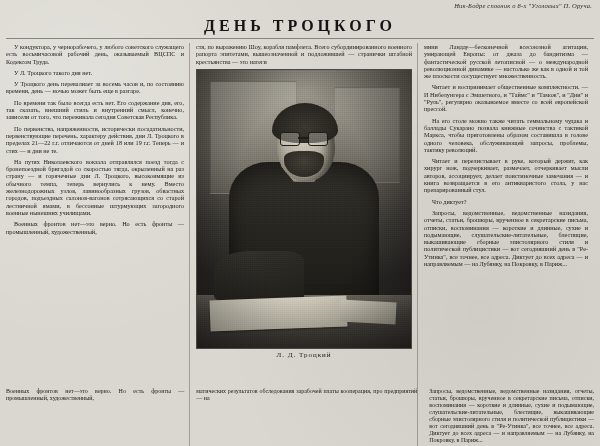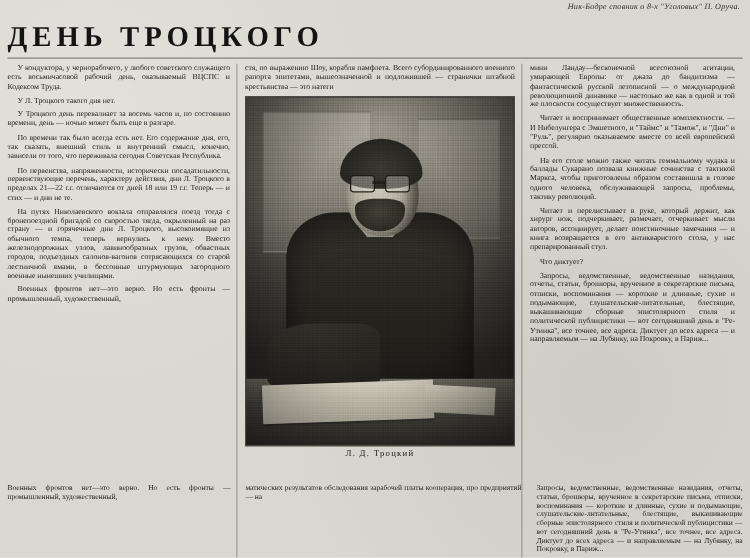--- a/index.html
+++ b/index.html
@@ -32,22 +32,22 @@
   .topnote {
     position: absolute;
     top: 0;
     right: 2px;
     font-size: 6.5px;
     font-style: italic;
     color: #2a2a2a;
     letter-spacing: 0.2px;
   }
   .headline {
-    text-align: left;
-    font-size: 23px;
+    text-align: center;
+    font-size: 16px;
     font-weight: bold;
     letter-spacing: 4px;
     margin: 1px 0 3px 0;
     color: #141414;
     font-family: "Liberation Serif", serif;
   }
   .rule {
     height: 1px;
     background: #6a675f;
     margin: 0 0 4px 0;

